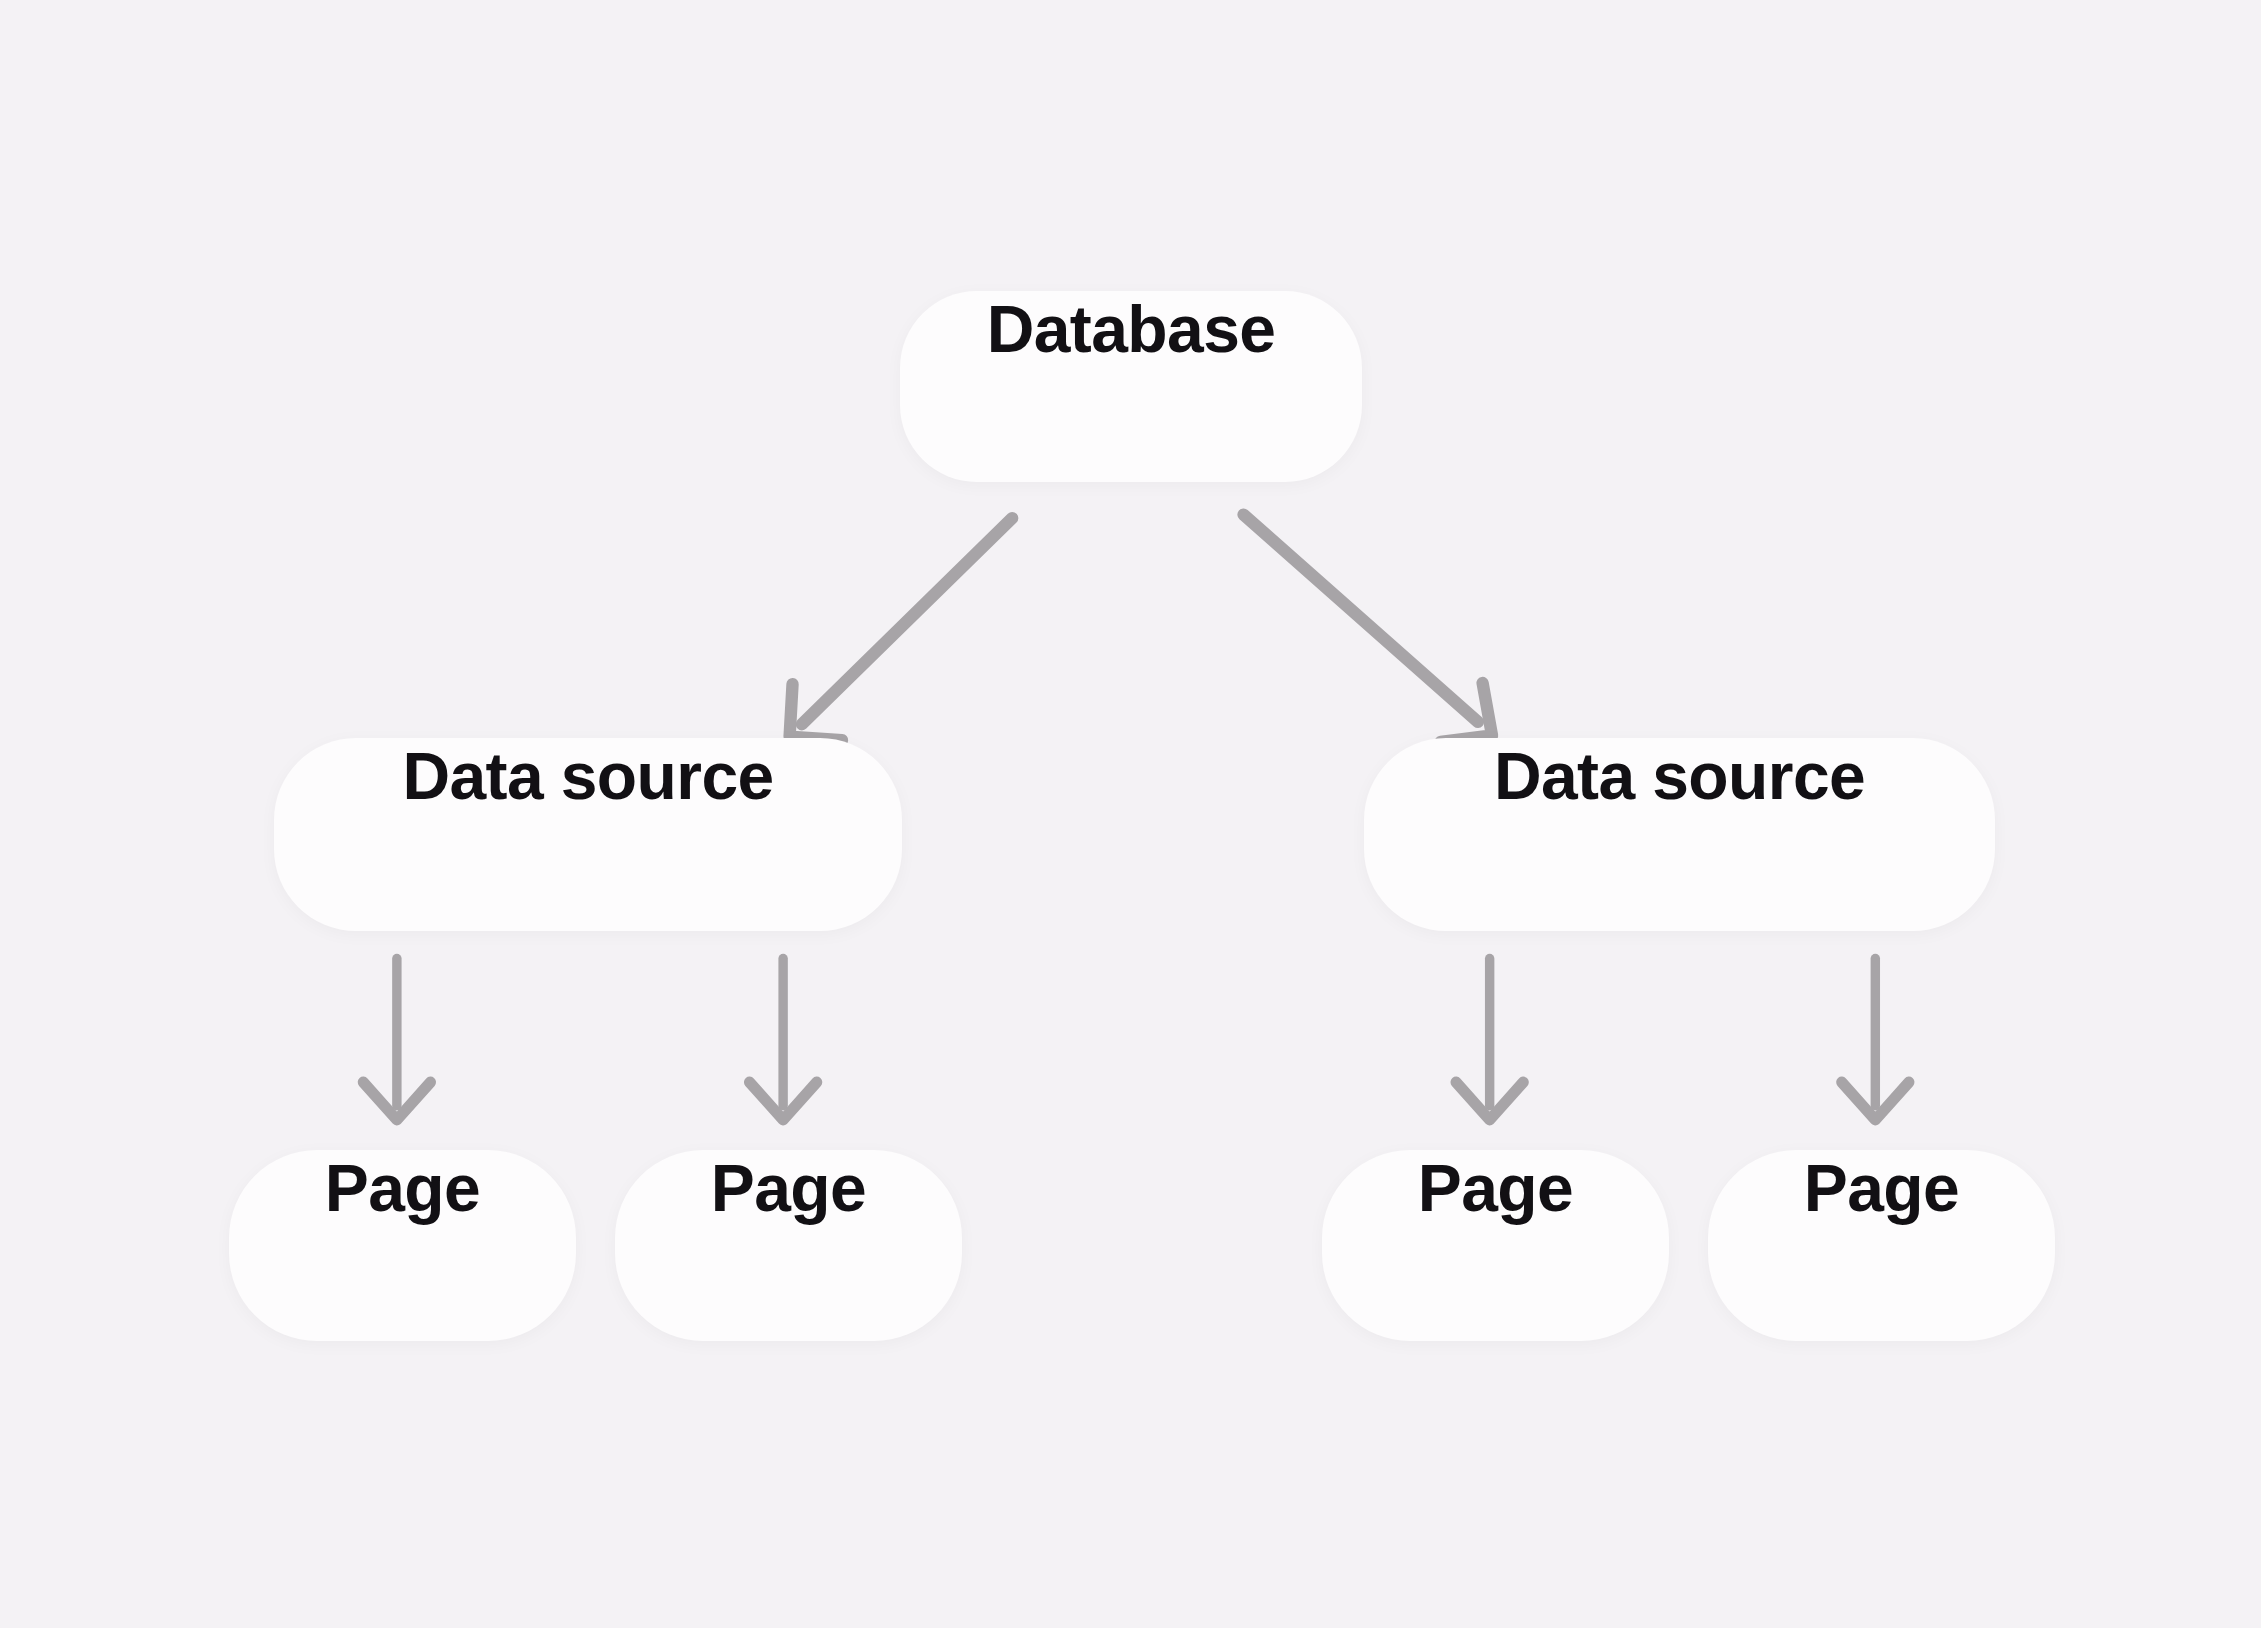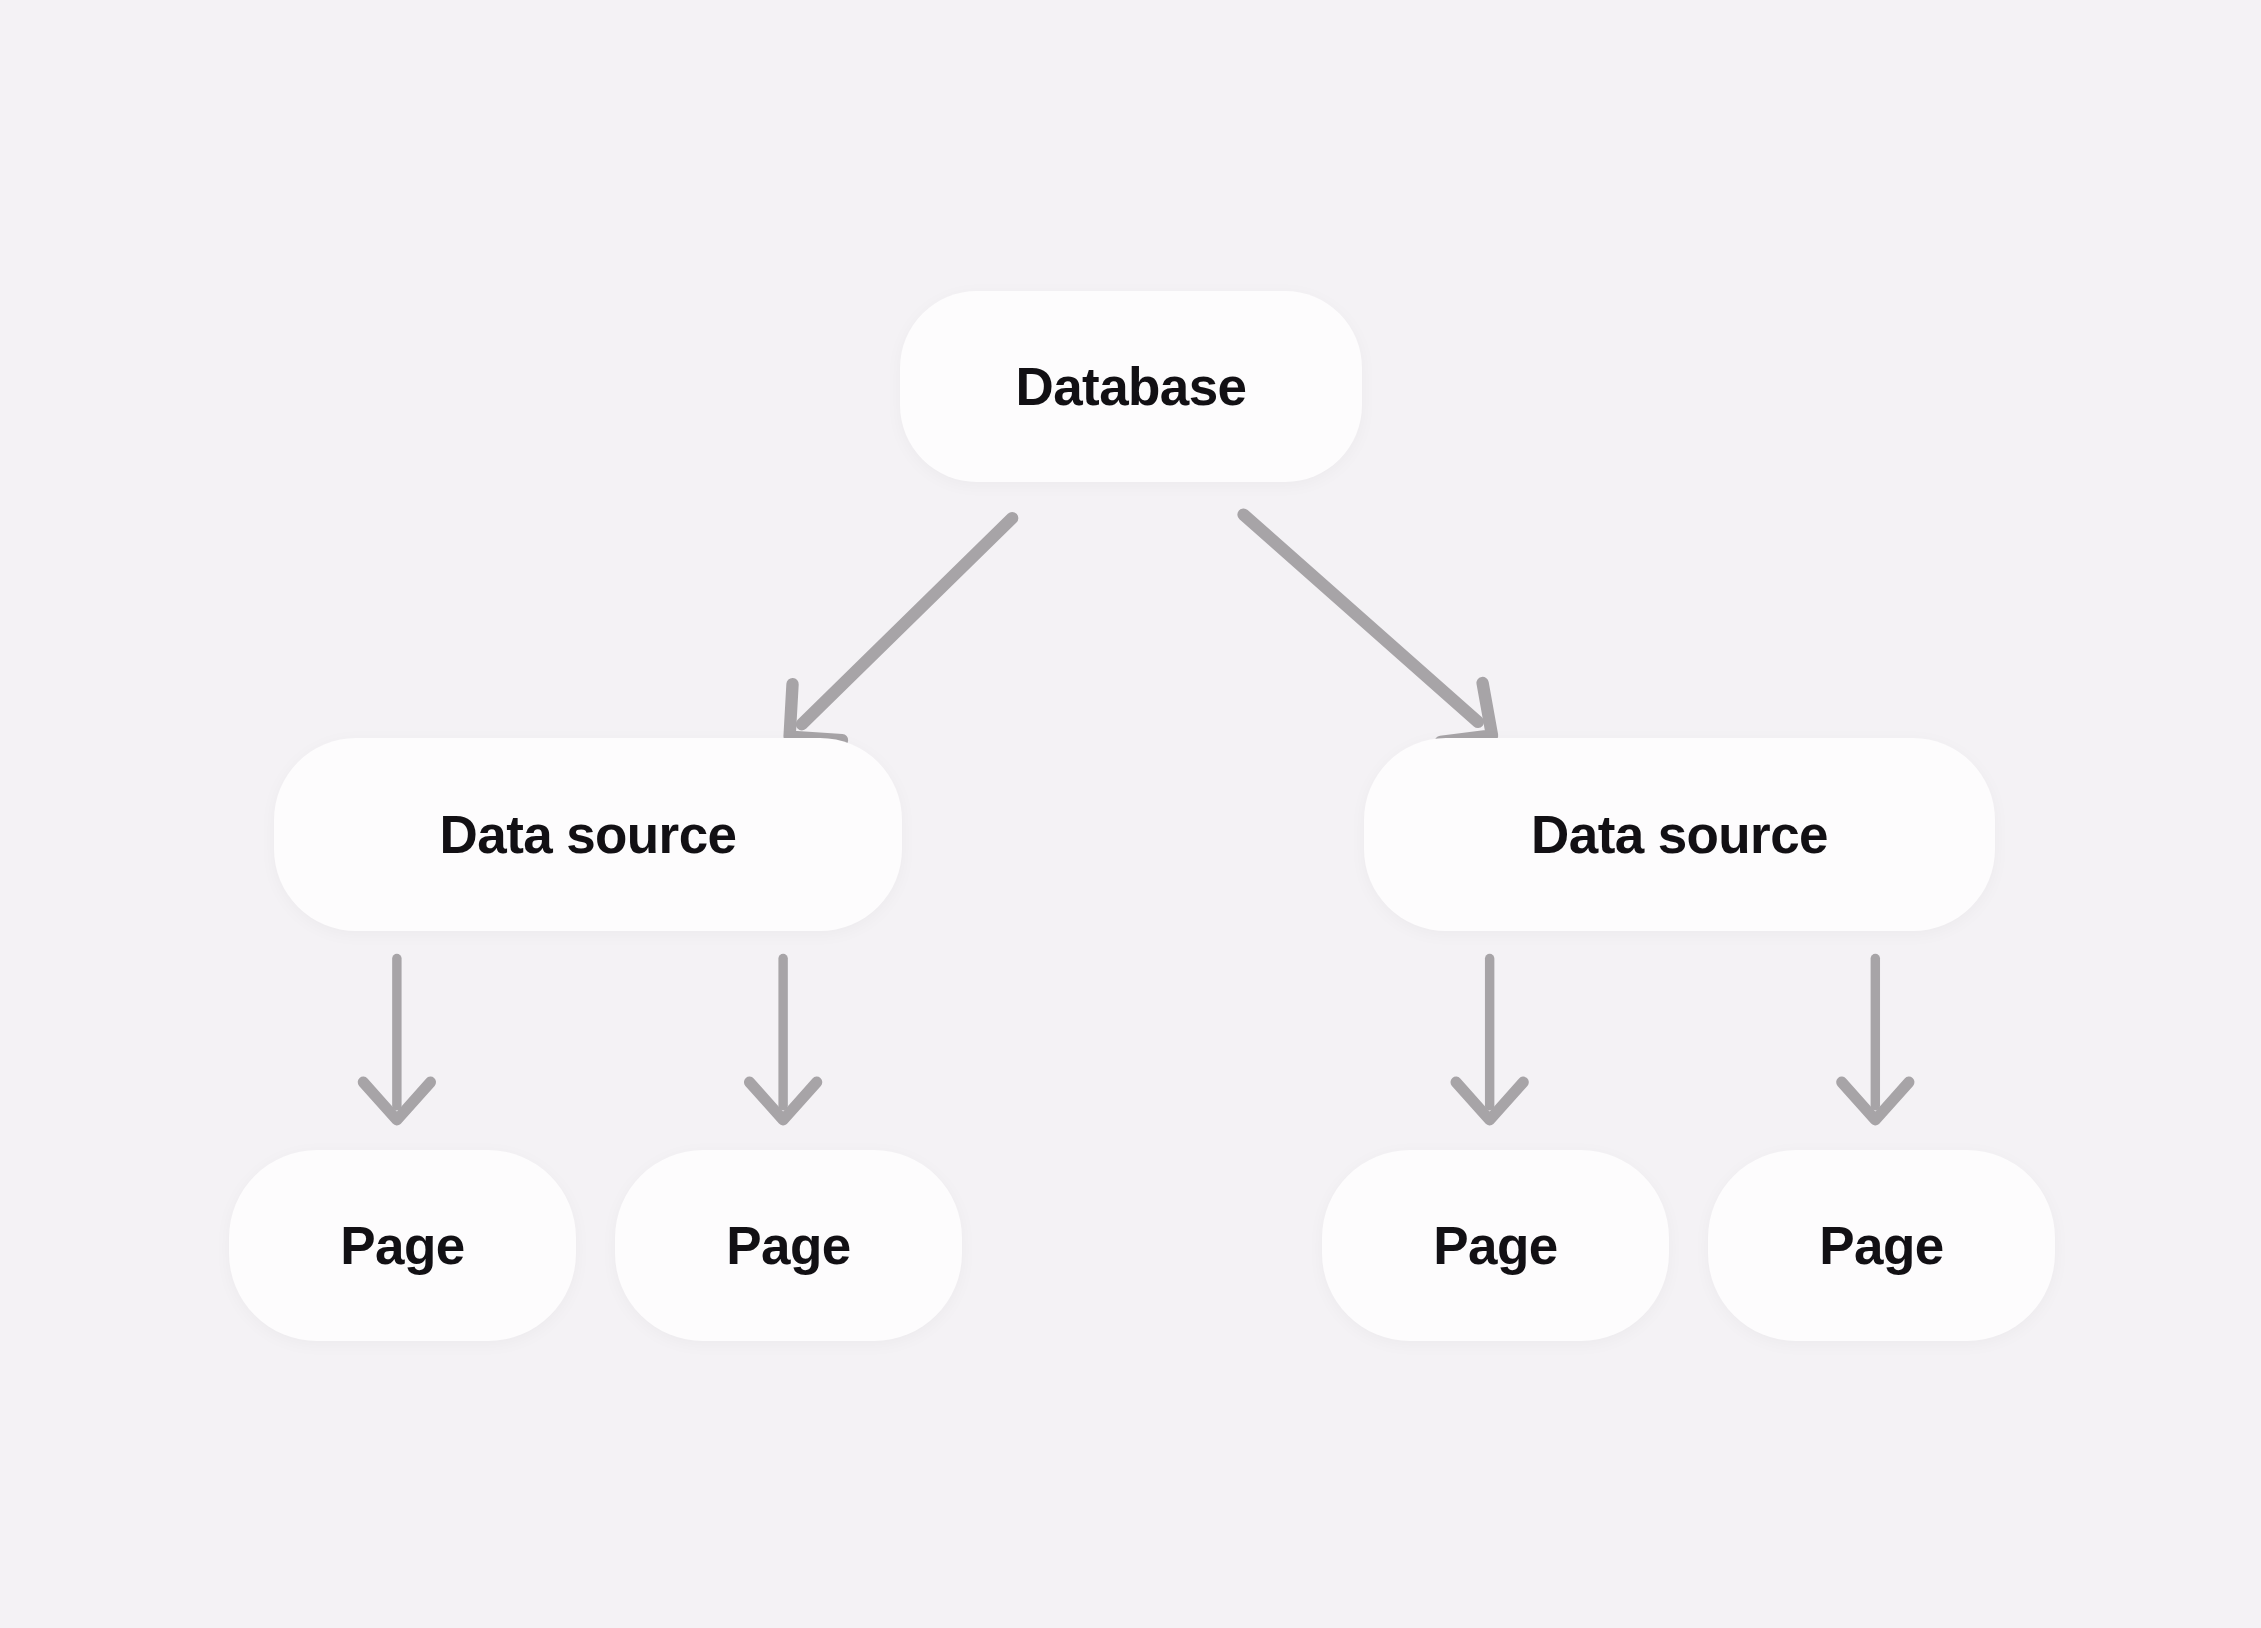--- a/index.html
+++ b/index.html
@@ -24,28 +24,27 @@
   }
   .arrow-layer {
     position: absolute;
     inset: 0;
     width: 100%;
     height: 100%;
   }
   .node {
     position: absolute;
     display: flex;
-    align-items: center;
     justify-content: center;
     background: var(--node-fill);
     border-radius: 82px;
     box-shadow: 0 3.5px 16.5px rgba(20, 16, 20, 0.035);
     color: var(--text);
     font-weight: 700;
-    font-size: 53px;
+    font-size: 66px;
     letter-spacing: -0.6px;
     white-space: nowrap;
   }
   .node-database {
     left: 900px; top: 291px;
     width: 462px; height: 191px;
     border-radius: 77px;
   }
   .node-datasource-left {
     left: 274px; top: 738px;

